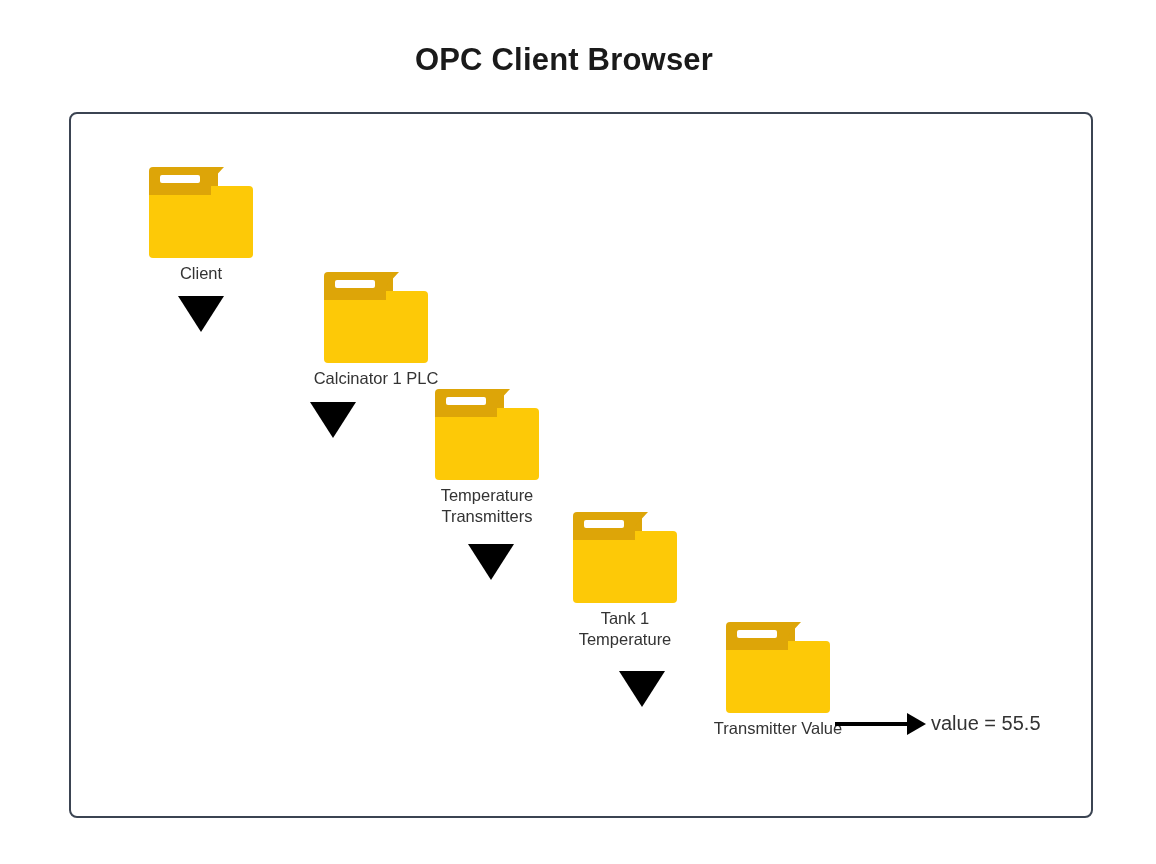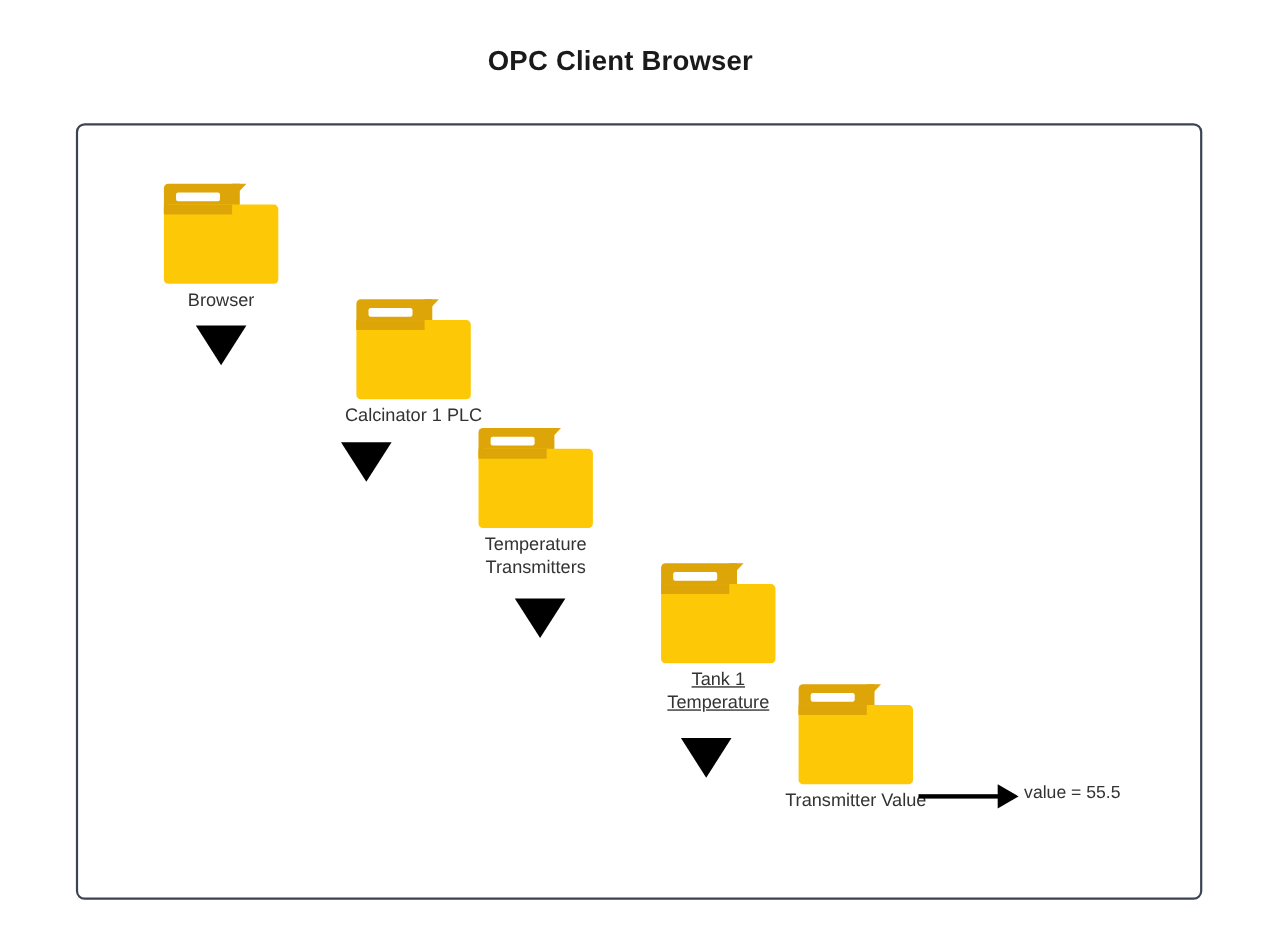--- a/index.html
+++ b/index.html
@@ -14,21 +14,21 @@
     position: relative;
     overflow: hidden;
   }
 
   #page-title {
     position: absolute;
     left: 0;
     top: 42px;
     width: 1128px;
     text-align: center;
-    font-size: 25px;
+    font-size: 31px;
     font-weight: bold;
     color: #1a1a1a;
     letter-spacing: 0.2px;
   }
 
   #canvas-frame {
     position: absolute;
     left: 69px;
     top: 112px;
     width: 1024px;
@@ -128,41 +128,41 @@
   .value-arrow-head {
     position: absolute;
     width: 0;
     height: 0;
     border-top: 11px solid transparent;
     border-bottom: 11px solid transparent;
     border-left: 19px solid #000000;
   }
   .value-text {
     position: absolute;
-    font-size: 16px;
+    font-size: 20px;
     color: #333333;
     white-space: nowrap;
   }
 </style>
 </head>
 <body>
 
 <div id="page-title">OPC Client Browser</div>
 
 <div id="canvas-frame">
 
   <div class="node" style="left:78px; top:53px;">
     <div class="folder">
       <div class="tab"></div>
       <div class="tab-point"></div>
       <div class="body"></div>
       <div class="body-top-notch"></div>
       <div class="slot"></div>
     </div>
-    <div class="node-label">Browser</div>
+    <div class="node-label">Client</div>
   </div>
 
   <div class="down-arrow" style="left:107px; top:182px;"></div>
 
   <div class="node" style="left:210px; top:158px;margin-left:43px;">
     <div class="folder">
       <div class="tab"></div>
       <div class="tab-point"></div>
       <div class="body"></div>
       <div class="body-top-notch"></div>
@@ -180,21 +180,21 @@
       <div class="body"></div>
       <div class="body-top-notch"></div>
       <div class="slot"></div>
     </div>
     <div class="node-label">Temperature
 Transmitters</div>
   </div>
 
   <div class="down-arrow" style="left:397px; top:430px;"></div>
 
-  <div class="node" style="left:530px; top:398px;text-decoration:underline;">
+  <div class="node" style="left:502px; top:398px;">
     <div class="folder">
       <div class="tab"></div>
       <div class="tab-point"></div>
       <div class="body"></div>
       <div class="body-top-notch"></div>
       <div class="slot"></div>
     </div>
     <div class="node-label">Tank 1
 Temperature</div>
   </div>

